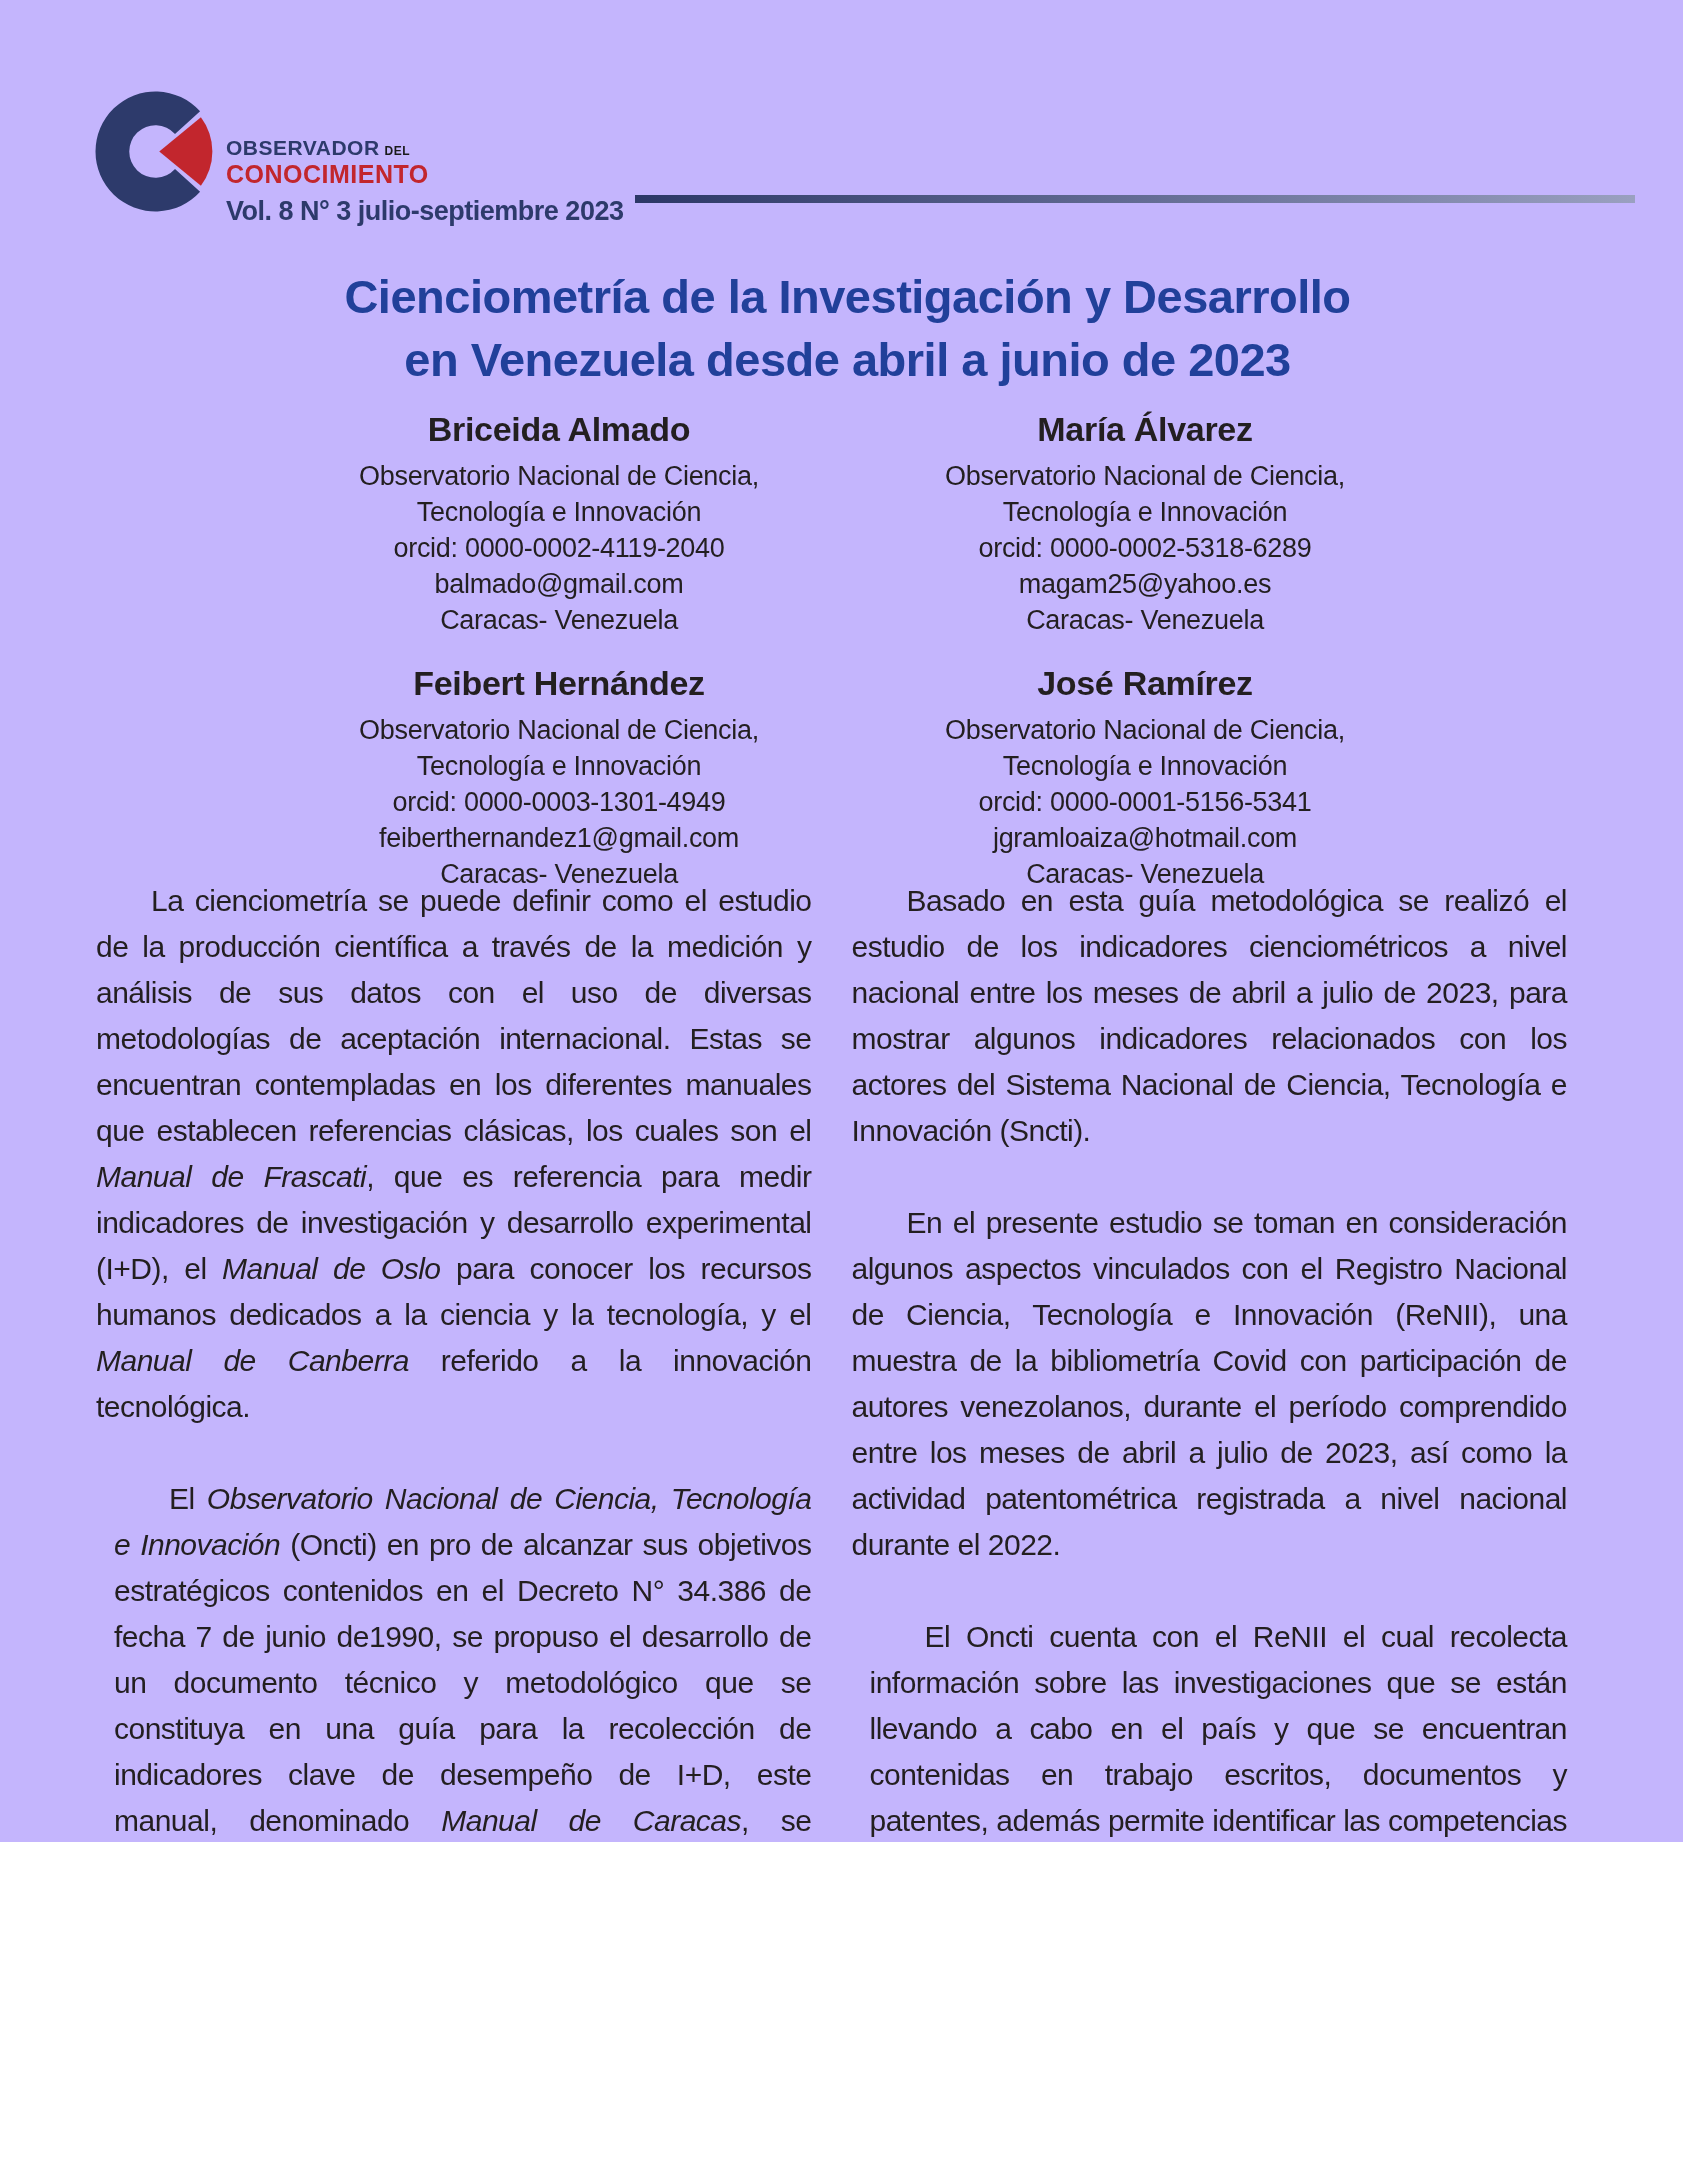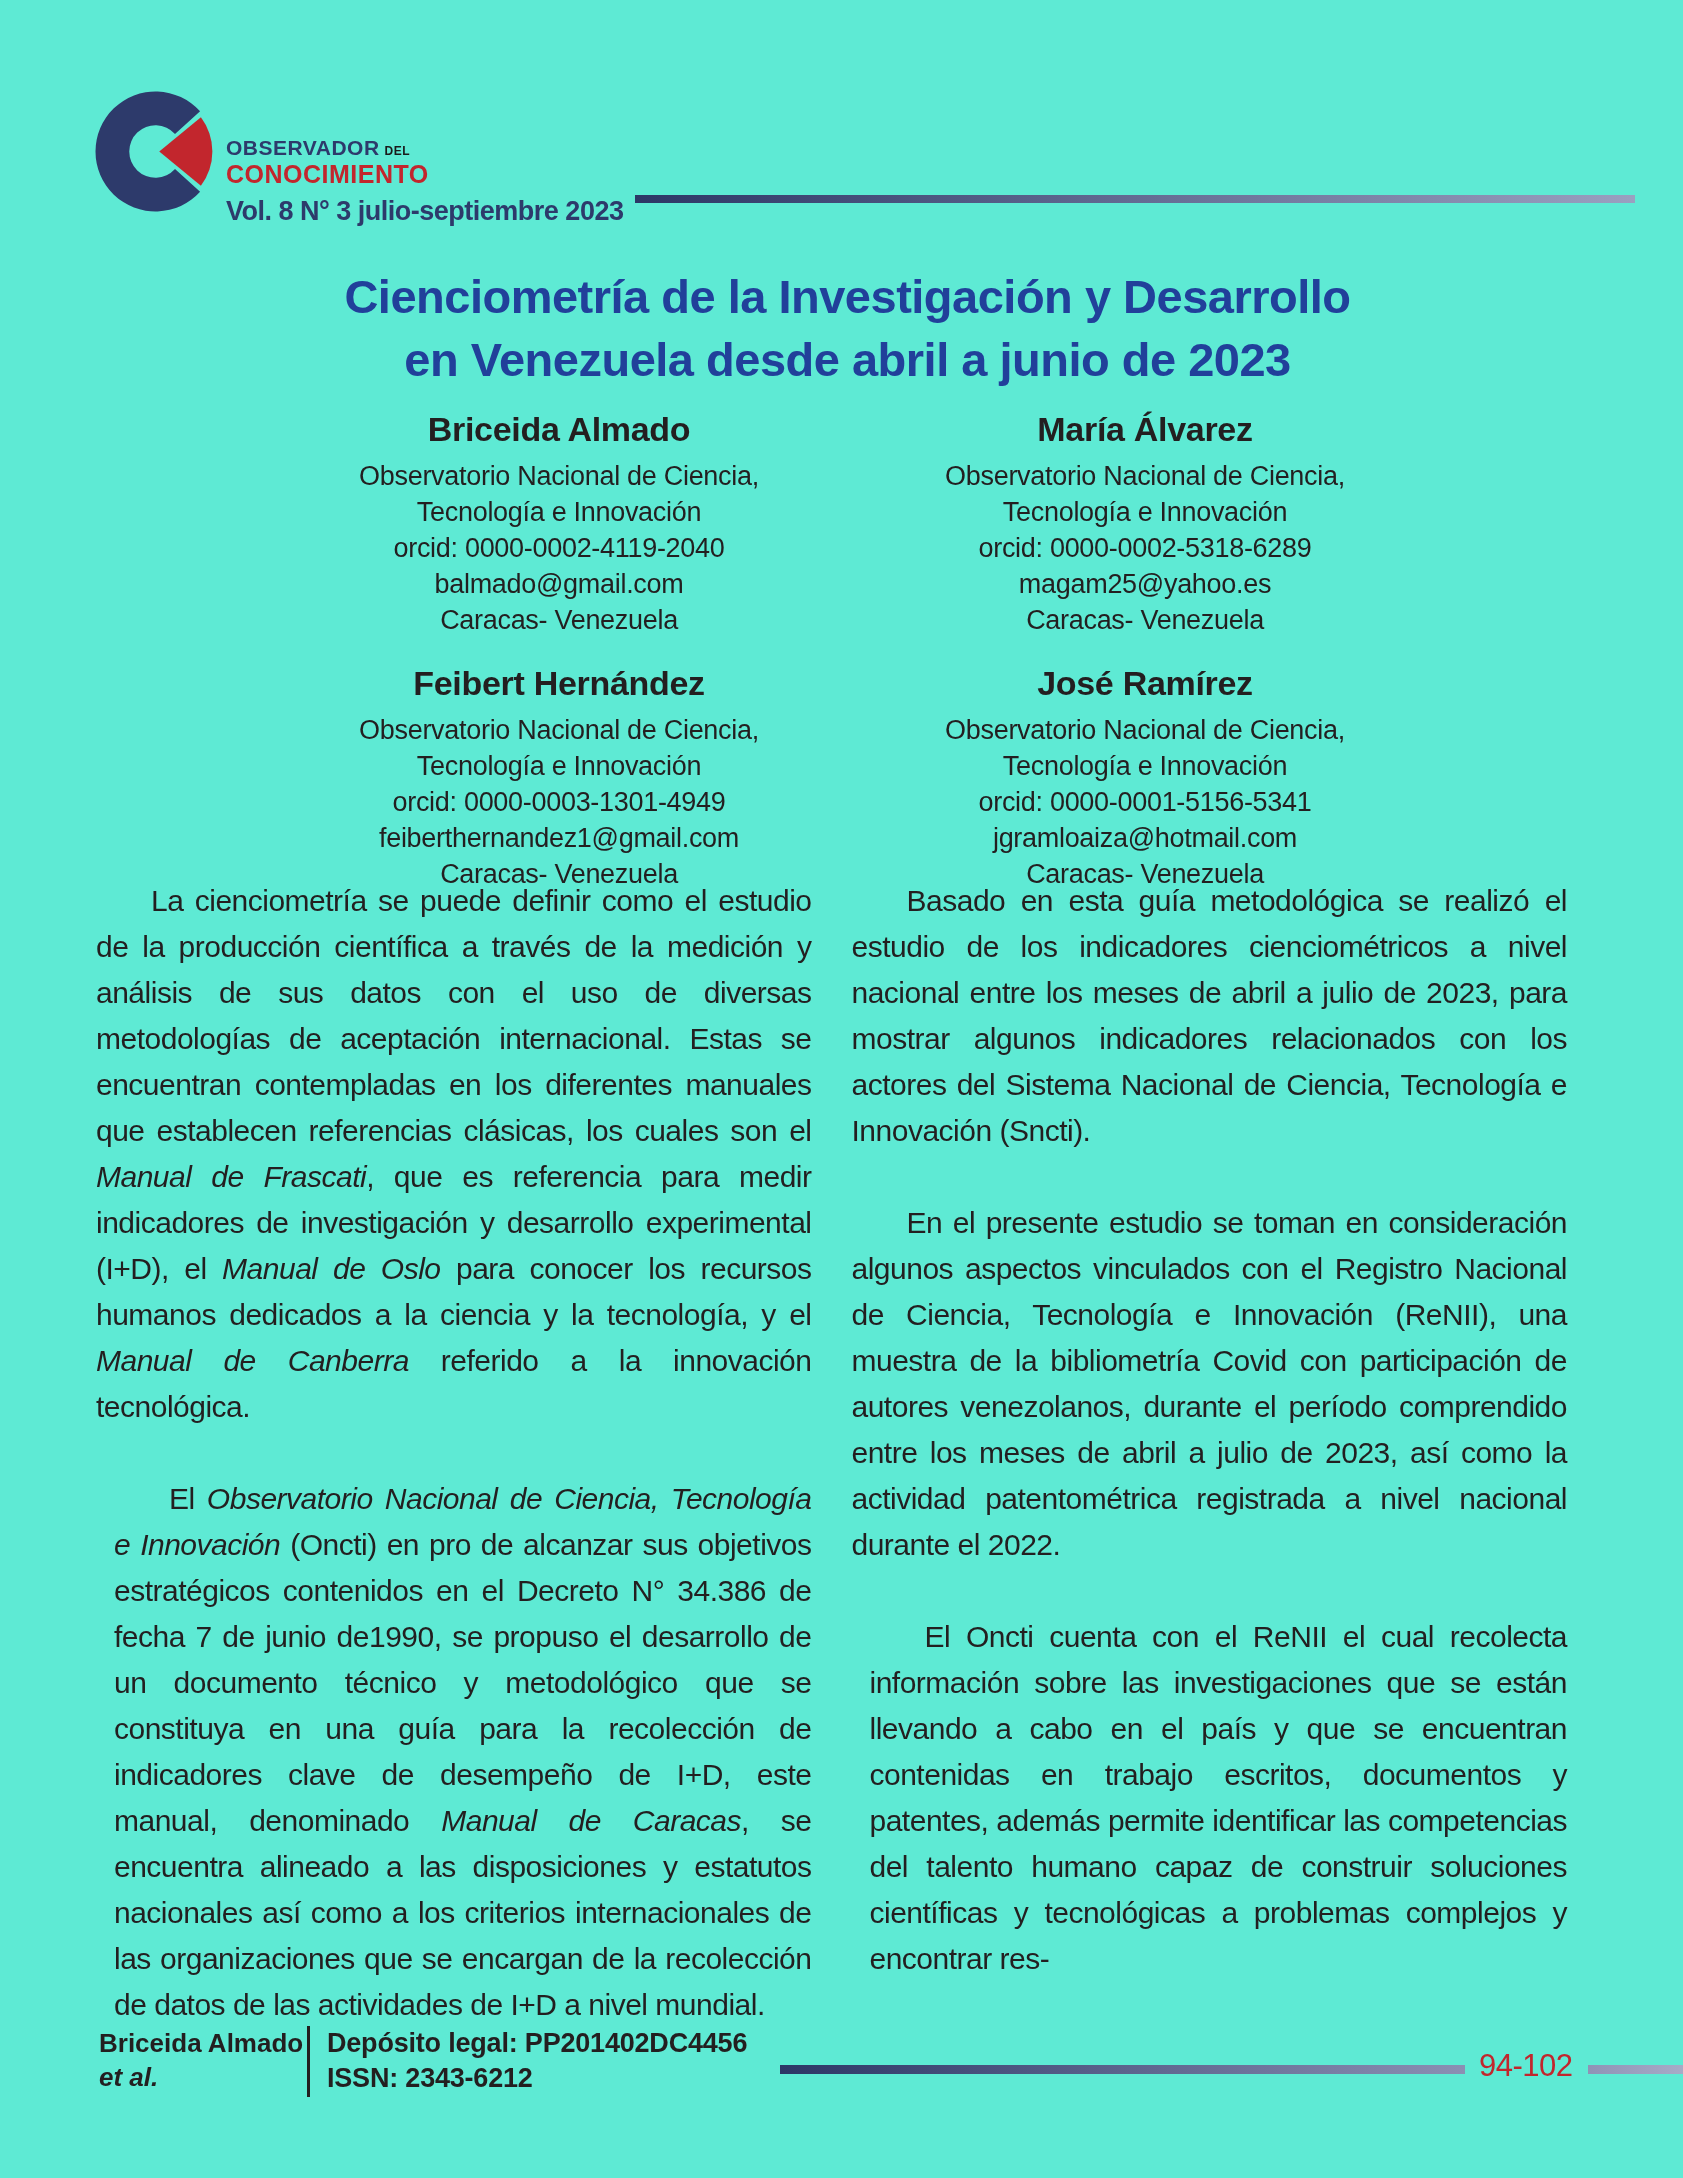--- a/index.html
+++ b/index.html
@@ -1,17 +1,17 @@
 <!DOCTYPE html>
 <html lang="es"><head>
 <meta charset="utf-8">
 <style>
   html,body{margin:0;padding:0;background:#ffffff;}
   .page{
-    position:relative;width:1683px;height:2178px;background:#5eead4;
+    position:relative;width:1683px;height:1842px;background:#c4b5fd;
     font-family:"Liberation Sans",sans-serif;color:var(--text,#231f20);overflow:hidden;
   }
   
   .logo{position:absolute;left:93px;top:89px;}
   .brand{position:absolute;left:226px;top:137px;line-height:1;}
   .brand-top{font-size:21px;font-weight:bold;color:var(--navy,#2d3a6b);letter-spacing:0.5px;}
   .brand-top .del{font-size:12px;color:#1a1a1a;margin-left:5px;letter-spacing:0.5px;}
   .brand-bottom{font-size:25px;font-weight:bold;color:var(--red,#c2262d);letter-spacing:0.5px;margin-top:4px;}
   .volume{font-size:27px;color:var(--navy,#2d3a6b);margin-top:11px;letter-spacing:-0.5px;font-weight:bold;}
   .header-rule{position:absolute;left:635px;top:195px;width:1000px;height:8px;

